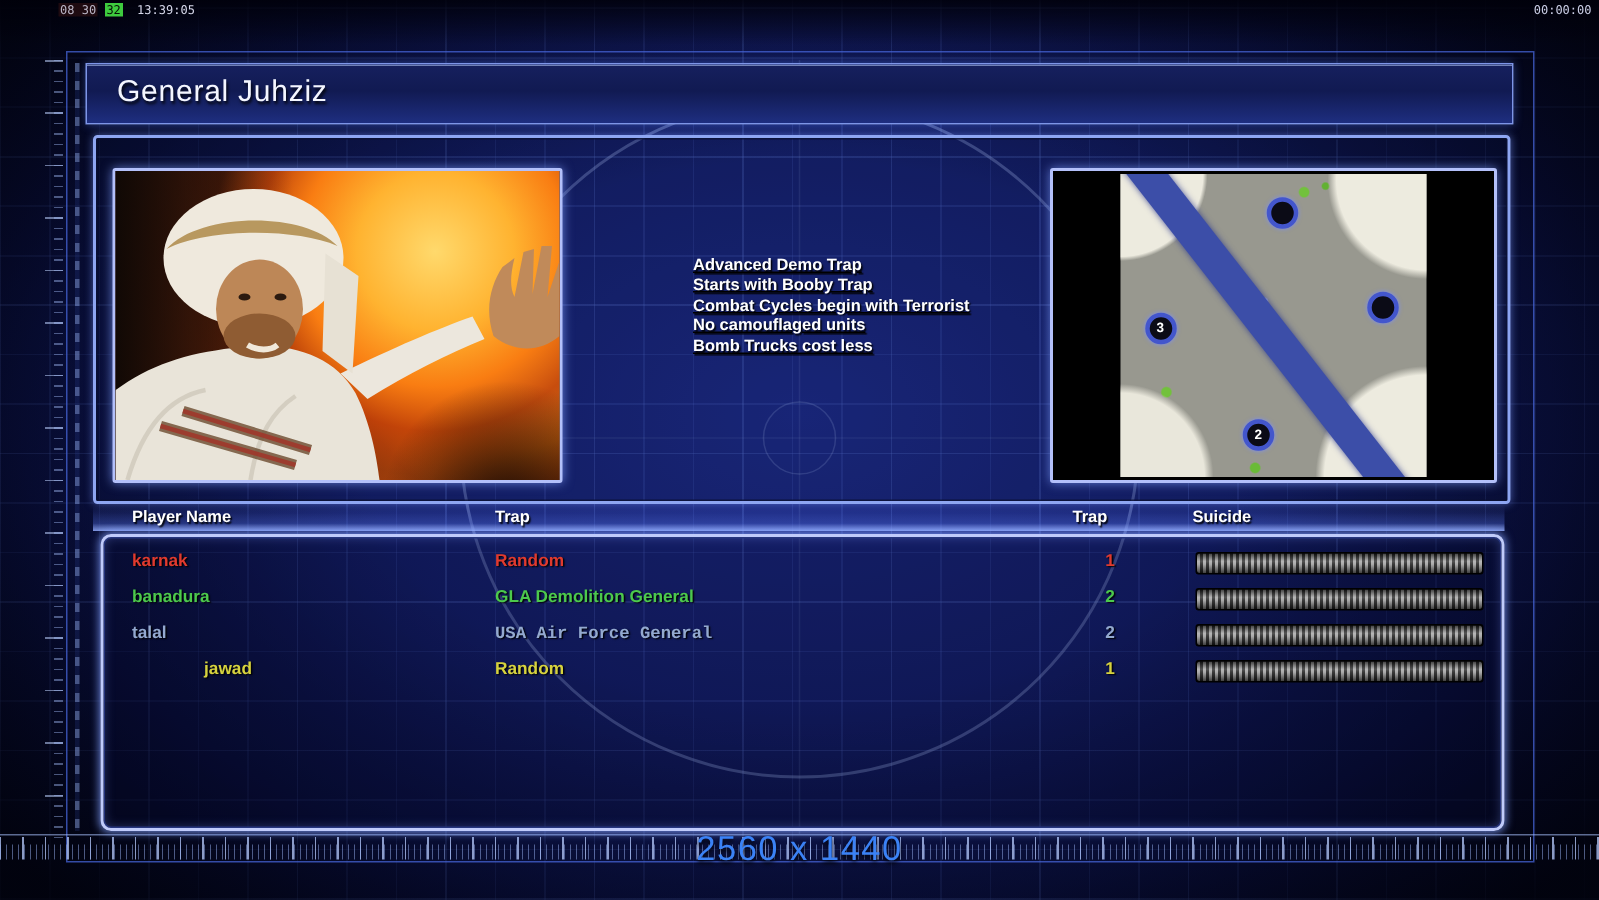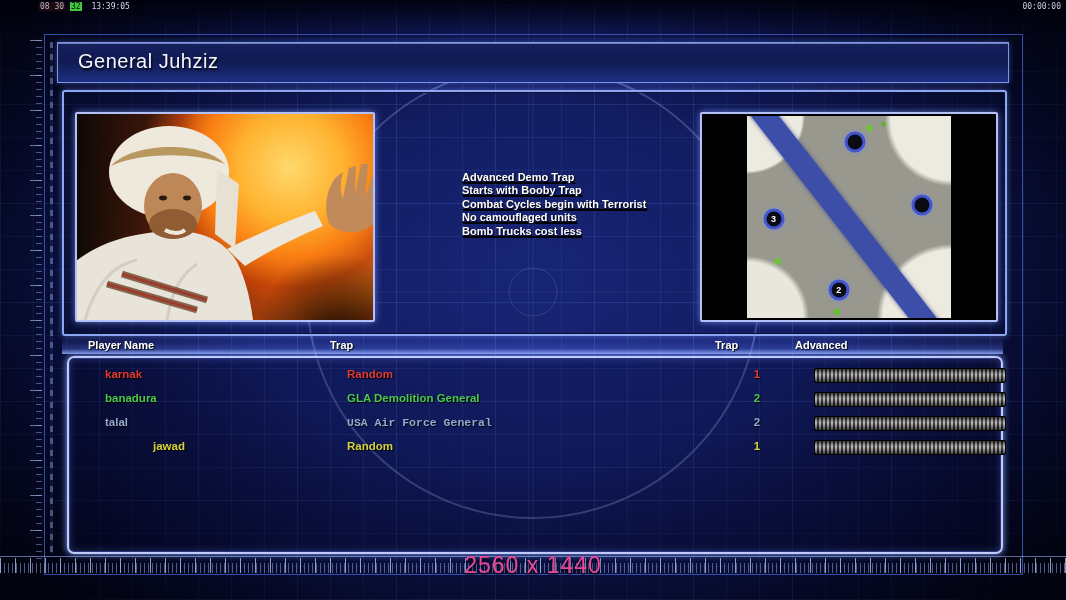--- a/index.html
+++ b/index.html
@@ -29,21 +29,21 @@
     background-size:6px 100%,12px 100%;background-repeat:no-repeat;background-position:right top;}
   .left-inner-strip{position:absolute;left:50px;top:42px;width:3px;height:512px;z-index:1;
     background:repeating-linear-gradient(180deg, rgba(150,178,250,.45) 0 6px, rgba(40,60,140,.25) 6px 12px);}
   .bottom-ruler{position:absolute;left:0;top:556px;width:1066px;height:26px;z-index:1;}
   .bottom-ruler .baseline{position:absolute;left:0;top:0;width:100%;height:1px;background:rgba(170,195,255,.55);}
   .bottom-ruler .ticks-tall{position:absolute;left:0;top:2px;width:100%;height:15px;
     background:repeating-linear-gradient(90deg, rgba(185,205,255,.75) 0 1px, transparent 1px 15px);}
   .bottom-ruler .ticks-small{position:absolute;left:0;top:7px;width:100%;height:10px;
     background:repeating-linear-gradient(90deg, rgba(150,175,240,.5) 0 1px, transparent 1px 4px);}
   .resolution{position:absolute;left:0;top:552px;width:100%;text-align:center;z-index:2;
-    color:#ec4899;font-size:23px;letter-spacing:1px;text-shadow:0 2px 3px rgba(0,0,0,.9);}
+    color:#3b82f6;font-size:23px;letter-spacing:1px;text-shadow:0 2px 3px rgba(0,0,0,.9);}
   
   .debug-left{position:absolute;left:3px;top:2px;z-index:3;font-family:"DejaVu Sans Mono",monospace;
     font-size:8px;letter-spacing:0;padding-left:36px;}
   .debug-left span{padding:0 1px;}
   .debug-prefix{color:#b9b4c4;background:rgba(60,20,20,.5);}
   .debug-fps{color:#051005;background:#3ecb3e;}
   .debug-time{color:#d6d8ea;margin-left:4px;}
   .timer-right{position:absolute;right:5px;top:2px;z-index:3;font-family:"DejaVu Sans Mono",monospace;
     font-size:8px;color:#c9cde4;}
   
@@ -106,21 +106,21 @@
   .map-marker span{color:#fff;font-size:9px;font-weight:bold;line-height:1;}
   
   .header-band{position:absolute;left:62px;top:337px;width:941px;height:17px;z-index:2;
     background:linear-gradient(180deg, rgba(20,30,90,0) 0%, rgba(70,95,200,.45) 70%, rgba(150,175,255,.85) 100%);}
   .header-band .hcol{position:absolute;top:2px;color:#fff;font-size:11px;font-weight:bold;
     text-shadow:1px 1px 1px rgba(0,0,0,.95);white-space:nowrap;}
   .h-name{left:26px;} .h-army{left:268px;} .h-team{left:653px;} .h-progress{left:733px;}
   .player-box{position:absolute;left:67px;top:356px;width:932px;height:194px;z-index:2;
     border:2px solid #c0cbfb;border-radius:7px;background:rgba(8,11,46,.30);
     box-shadow:0 0 6px 1px rgba(130,160,255,.75), inset 0 0 0 1px #26357e, inset 0 0 8px rgba(120,150,255,.35);}
-  .player-rows{position:absolute;inset:5px 0 0 0;padding-left:17px;}
+  .player-rows{position:absolute;inset:5px 0 0 0;}
   .player-row{position:relative;height:24px;}
   .player-row .cell{position:absolute;top:5px;font-size:11.5px;font-weight:bold;
     text-shadow:1px 1px 1px rgba(0,0,0,.95);white-space:nowrap;}
   .cell.name{left:19px;} .cell.army{left:261px;}
   .cell.team{left:653px;width:36px;text-align:center;}
   .cell.progress{left:728px;top:5px;width:190px;height:13px;background:#15151a;
     border:1px solid #000;border-radius:2px;box-shadow:inset 0 0 2px #000;overflow:hidden;}
   .bar-fill{display:block;height:100%;border-radius:2px;background-image:
     linear-gradient(180deg, rgba(0,0,0,.60) 0%, rgba(255,255,255,.22) 40%, rgba(255,255,255,.10) 55%, rgba(0,0,0,.60) 100%),
     repeating-linear-gradient(90deg, #a2a2a2 0 2px, #242424 2px 4px);}
@@ -216,21 +216,21 @@
           <span>2</span>
         </div>
 
     </div>
   </div>
 
   <div class="header-band">
     <span class="hcol h-name">Player Name</span>
     <span class="hcol h-army">Trap</span>
     <span class="hcol h-team">Trap</span>
-    <span class="hcol h-progress">Advanced</span>
+    <span class="hcol h-progress">Suicide</span>
   </div>
 
   <div class="player-box">
     <div class="player-rows">
 
         <div class="player-row">
           <span class="cell name" style="color: rgb(224, 58, 46);">karnak</span>
           <span class="cell army" style="color: rgb(224, 58, 46);">Random</span>
           <span class="cell team" style="color: rgb(224, 58, 46);">1</span>
           <span class="cell progress">

